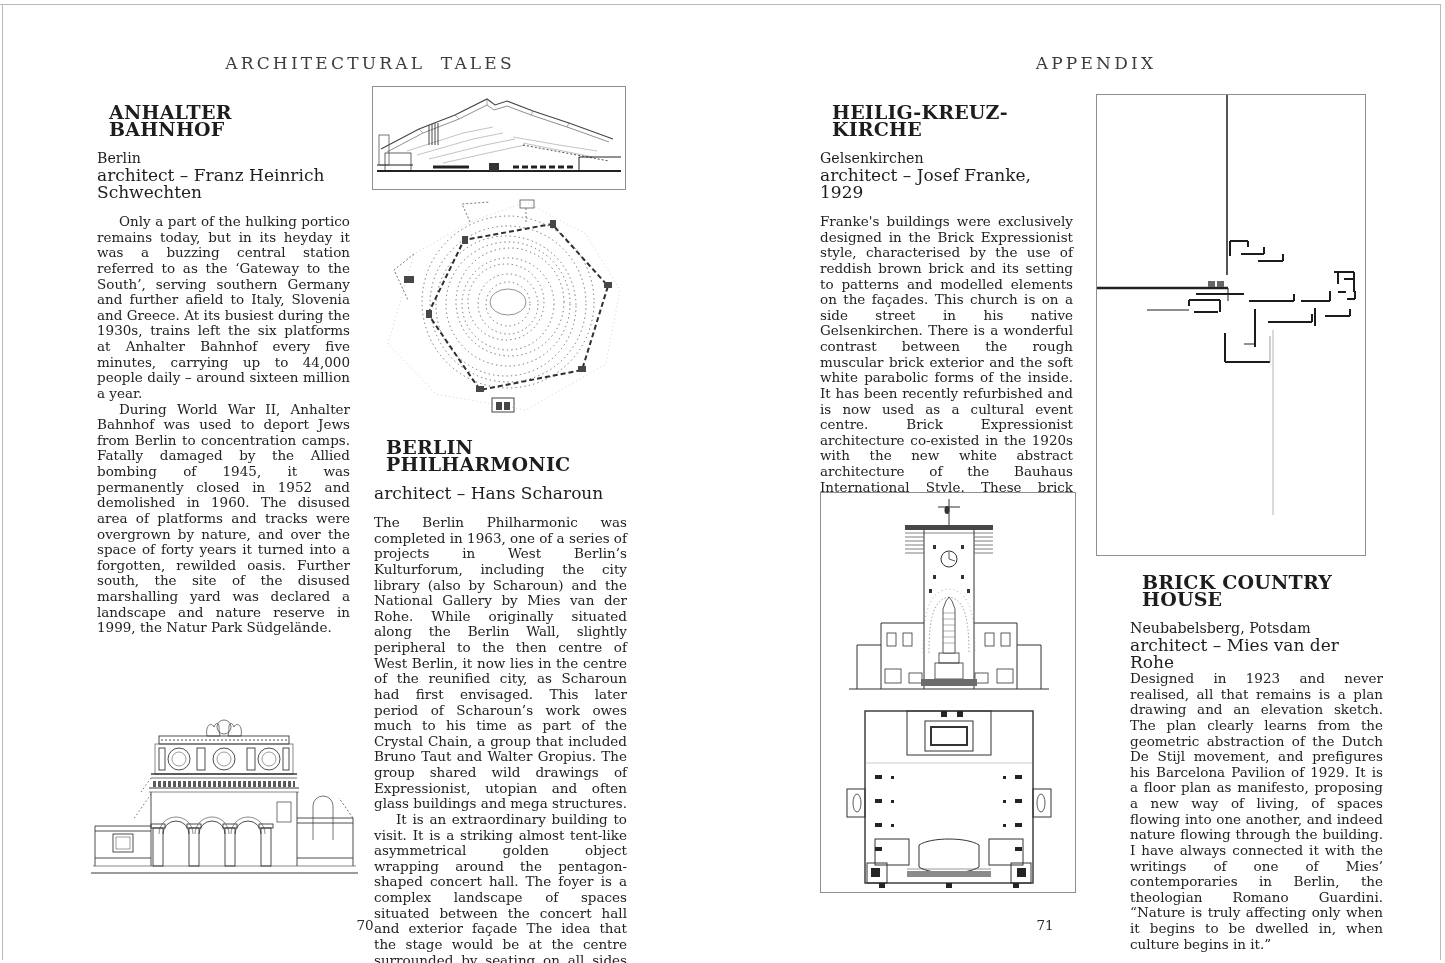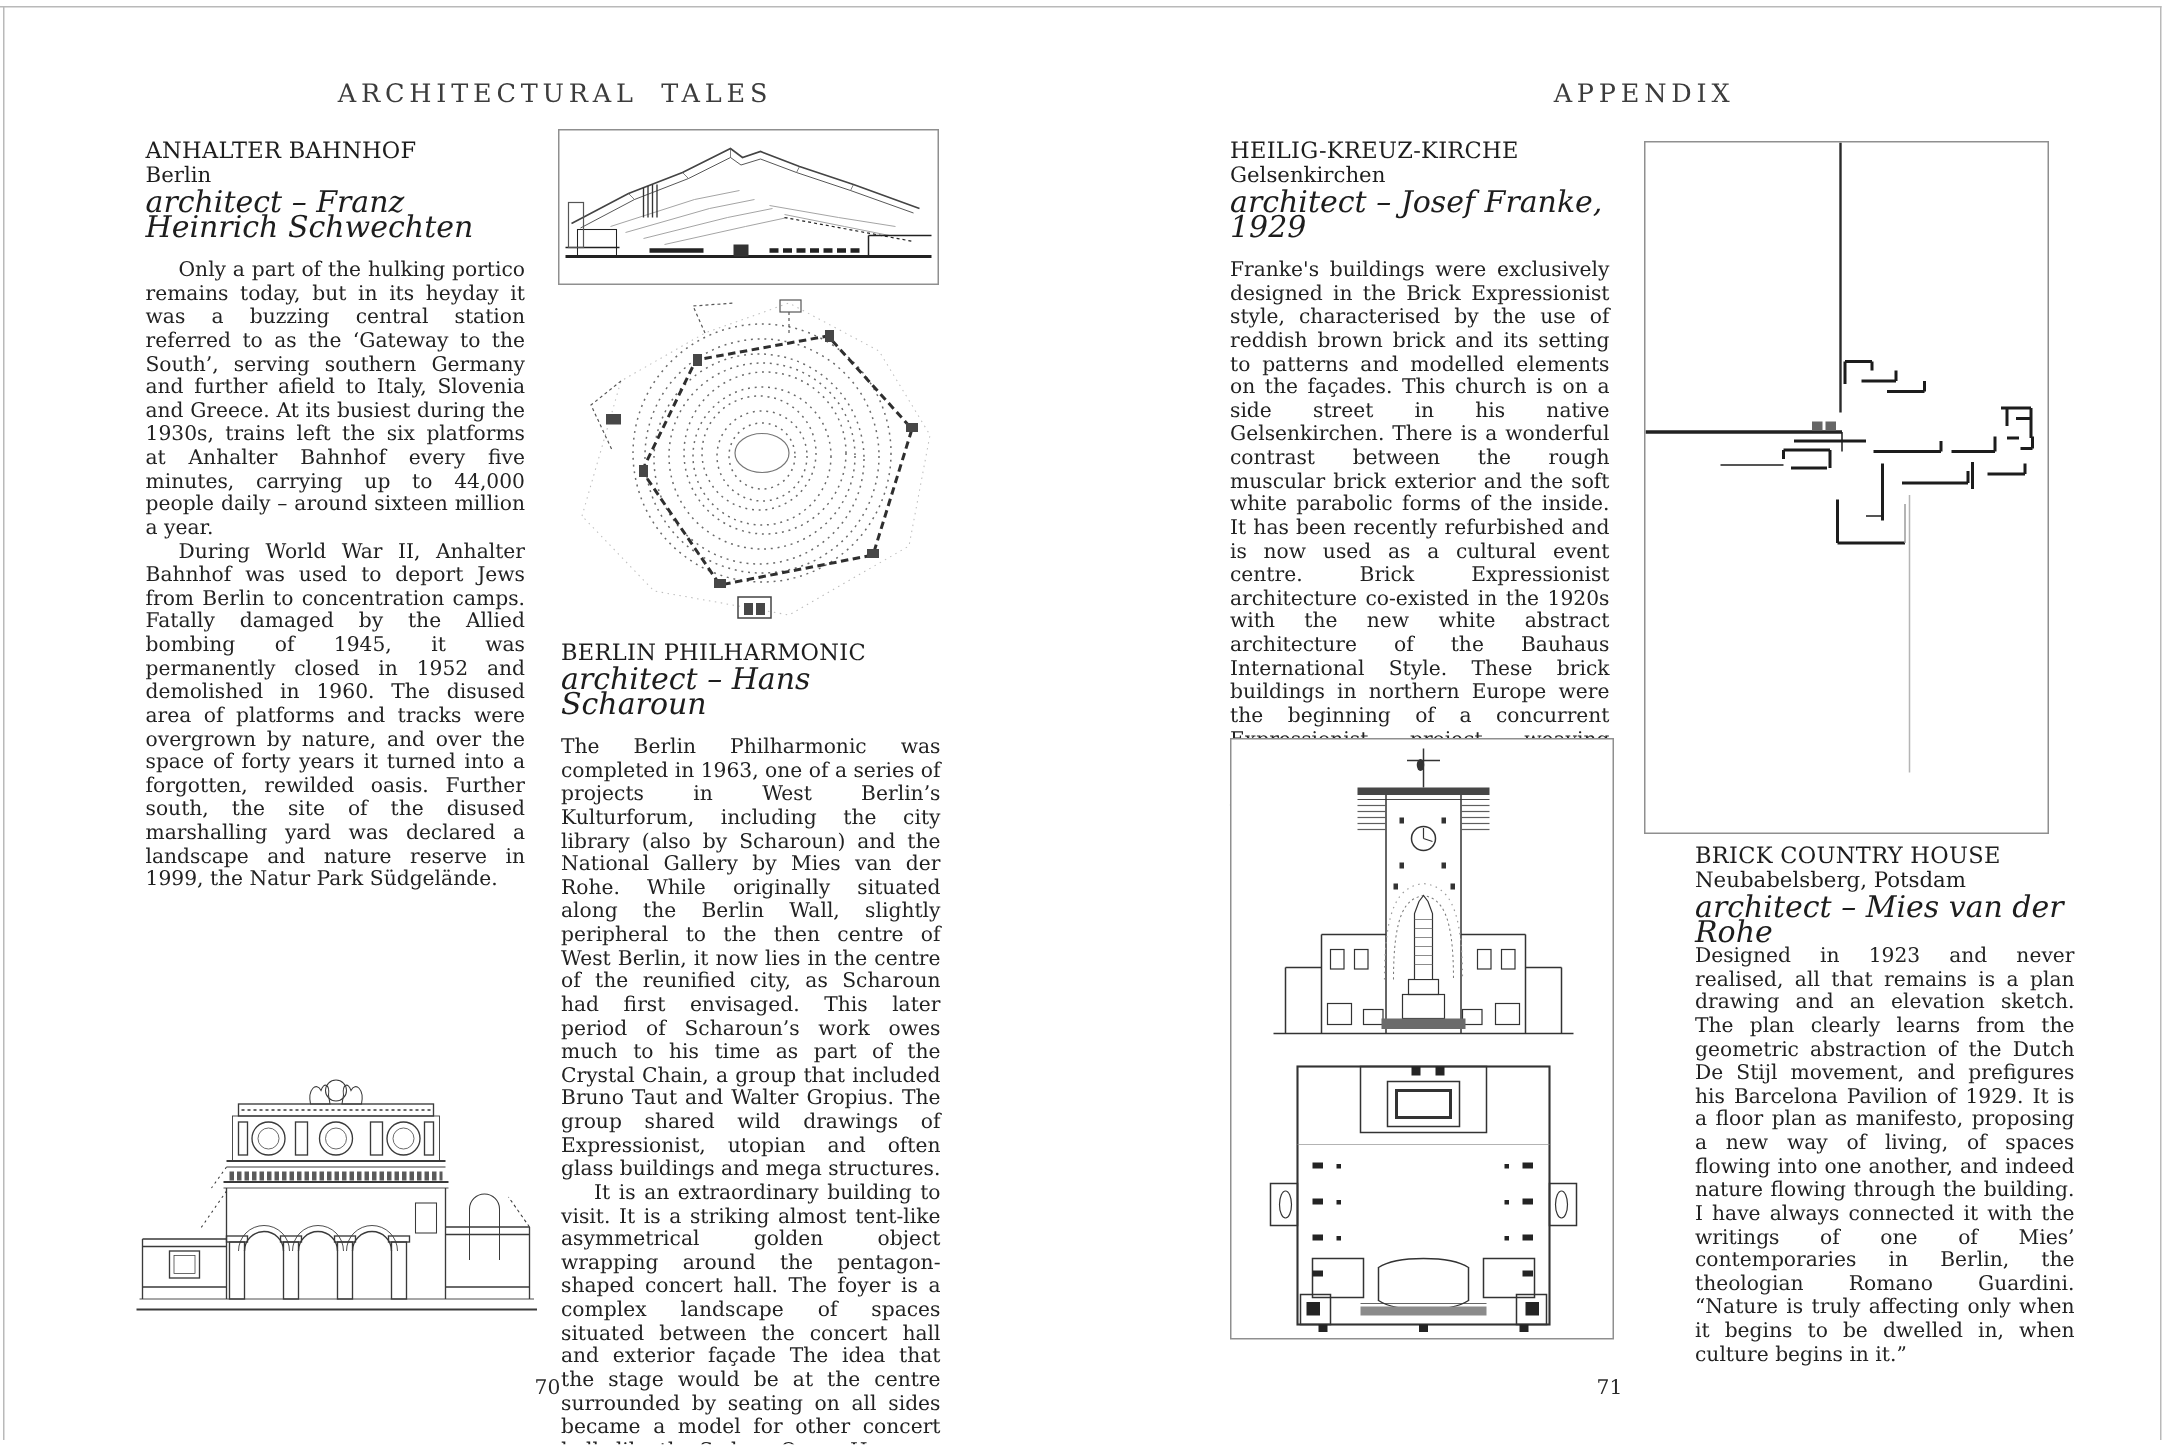--- a/index.html
+++ b/index.html
@@ -2,23 +2,23 @@
 <html><head>
 <meta charset="utf-8">
 <style>
   html,body{margin:0;padding:0;background:#ffffff;}
   .spread{position:relative;width:1445px;height:963px;background:#fff;overflow:hidden;
           font-family:"DejaVu Serif","Liberation Serif",serif;color:#1d1d1d;}
   .edge{position:absolute;background:#b9b9b9;}
   .running-head{position:absolute;top:53px;text-align:center;font-size:17px;
                 letter-spacing:3.2px;word-spacing:7px;color:#3c3c3c;}
   .article{position:absolute;}
-  .article h2{margin:0;font-size:15px;line-height:17px;font-weight:400;letter-spacing:.2px;}
+  .article h2{margin:12px;font-size:19px;line-height:17px;font-weight:700;letter-spacing:.2px;}
   .article .loc{font-size:14.2px;line-height:17px;}
-  .article .arch{font-size:20px;line-height:17px;font-style:italic;}
+  .article .arch{font-size:17px;line-height:17px;}
   .article .body{margin-top:13px;}
   .article p{margin:0;font-size:13.5px;line-height:15.62px;text-align:justify;color:#222;}
   .article p.ind{text-indent:22px;}
   .figure-frame{position:absolute;border:1px solid #8f8f8f;background:#fff;box-sizing:border-box;}
   .figure-plain{position:absolute;}
   .folio{position:absolute;top:887px;width:50px;text-align:center;font-size:13.5px;color:#2a2a2a;margin-top:30px;}
   svg{display:block;}
 </style>
 </head>
 <body>
@@ -344,15 +344,15 @@
 
   <section class="article" style="left:1130px;top:562px;width:253px">
     <h2>BRICK COUNTRY HOUSE</h2>
     <div class="loc">Neubabelsberg, Potsdam</div>
     <div class="arch">architect – Mies van der Rohe</div>
     <div class="body" style="margin-top:0">
       <p>Designed in 1923 and never realised, all that remains is a plan drawing and an elevation sketch. The plan clearly learns from the geometric abstraction of the Dutch De Stijl movement, and prefigures his Barcelona Pavilion of 1929. It is a floor plan as manifesto, proposing a new way of living, of spaces flowing into one another, and indeed nature flowing through the building. I have always connected it with the writings of one of Mies’ contemporaries in Berlin, the theologian Romano Guardini. “Nature is truly affecting only when it begins to be dwelled in, when culture begins in it.”</p>
     </div>
   </section>
 
-  <div class="folio" style="left:1048px">71</div>
+  <div class="folio" style="left:1020px">71</div>
 
 </div>
 
 </body></html>

